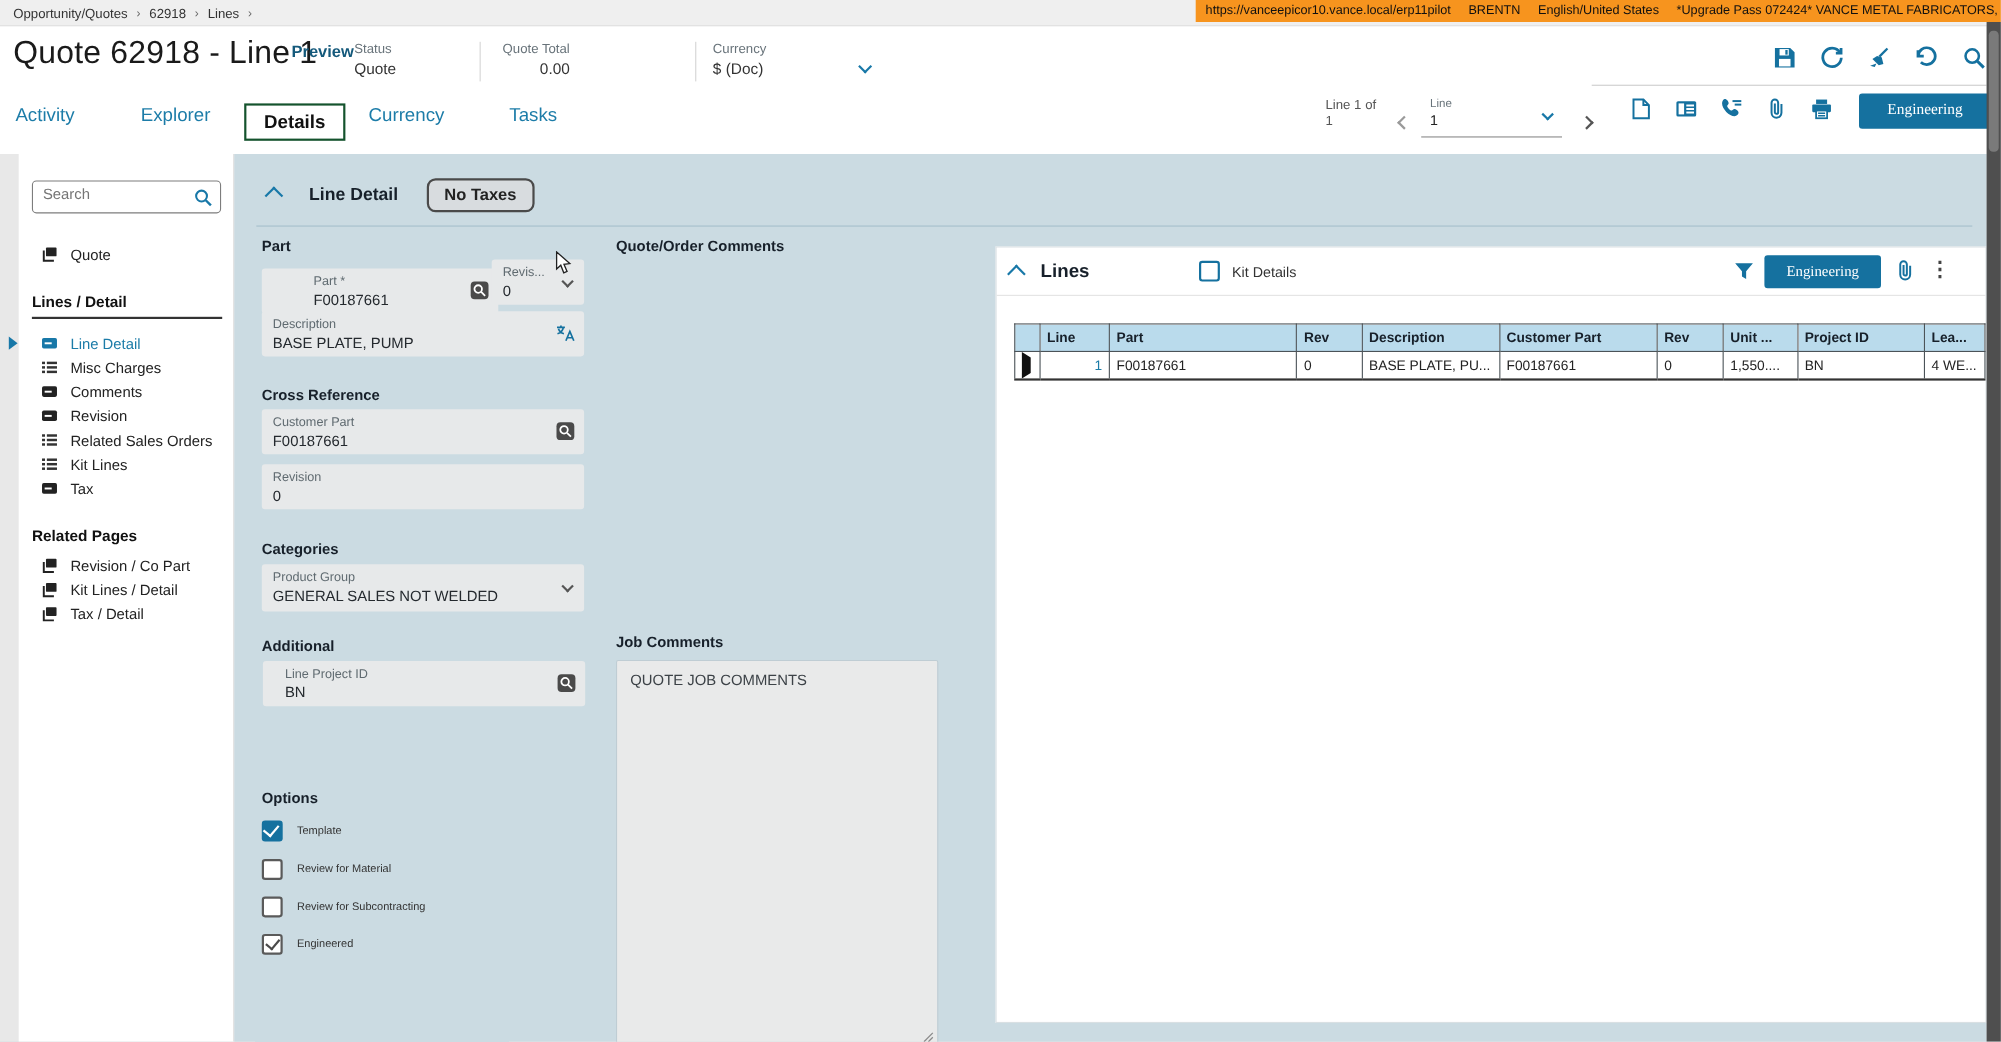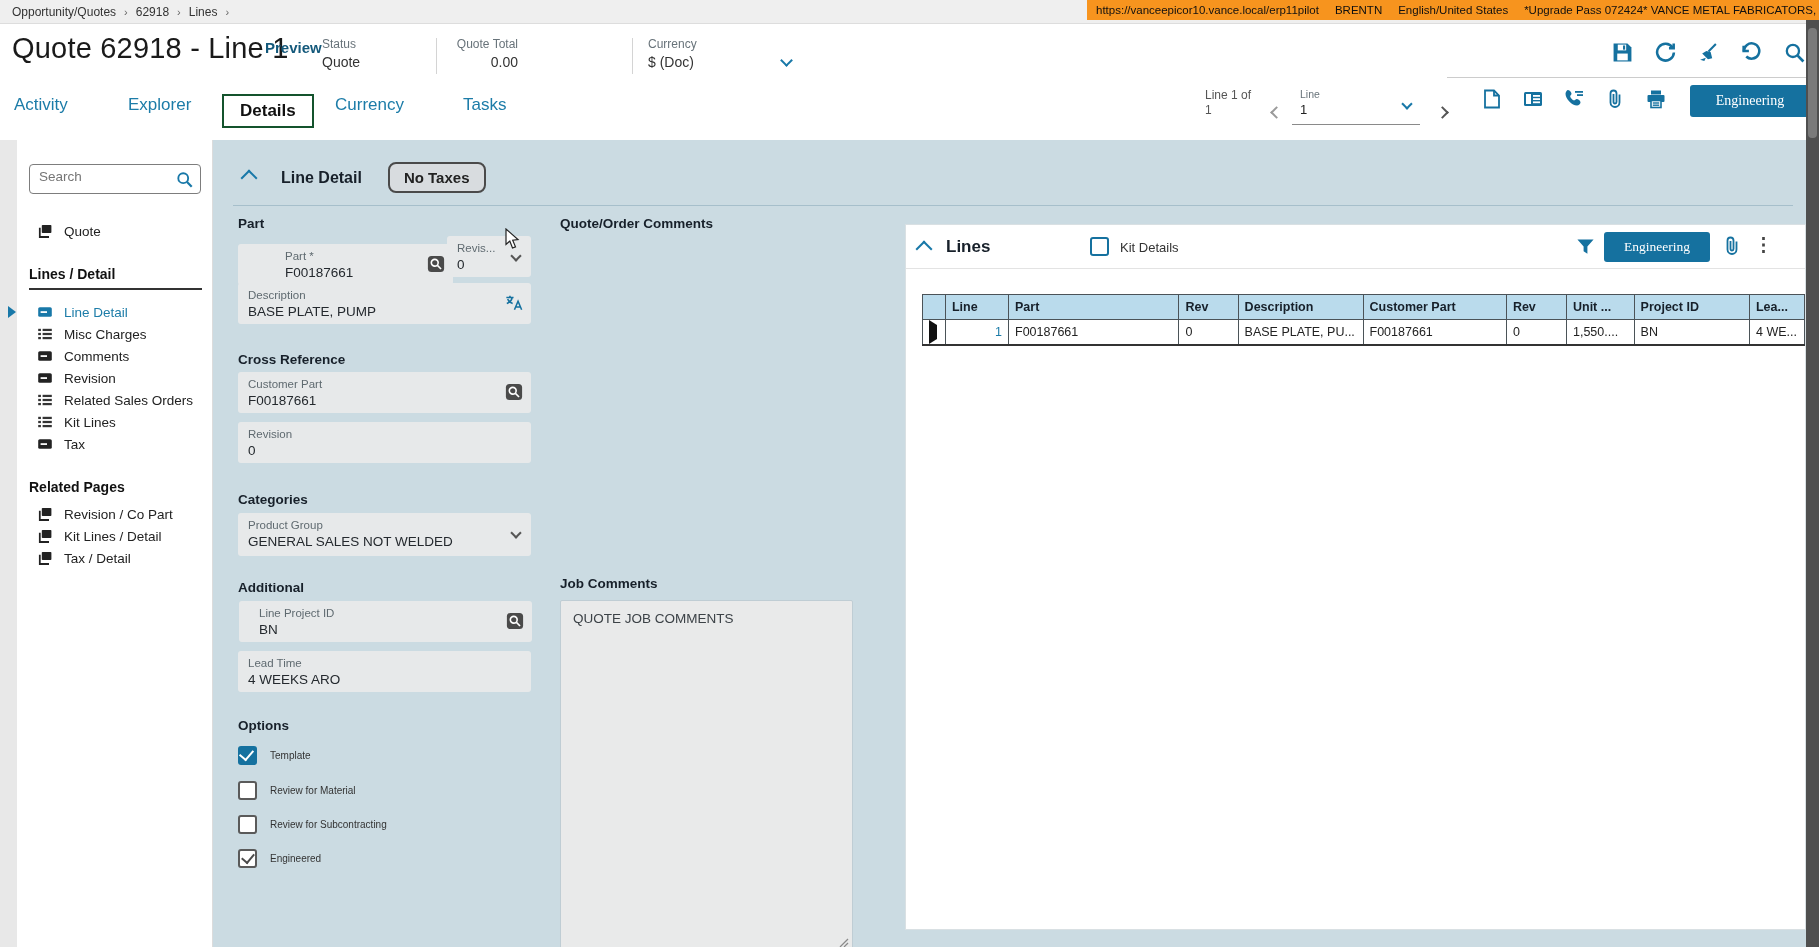--- a/index.html
+++ b/index.html
@@ -451,24 +451,20 @@
   <div class="fld" style="left:26px; top:461px; width:293px; height:41px;padding-left:20px;">
     <div class="lbl">Line Project ID</div>
     <div class="val">BN</div>
     <span class="ric">
       <svg viewBox="0 0 20 20">
           <rect x="1" y="1" width="18" height="18" rx="4" fill="#4a4a4a"></rect>
           <circle cx="8.6" cy="8.6" r="3.8" fill="none" stroke="#fff" stroke-width="1.8"></circle>
           <line x1="11.6" y1="11.6" x2="15.6" y2="15.6" stroke="#fff" stroke-width="1.8"></line>
         </svg>
     </span>
-  </div>
-  <div class="fld" style="left:25px; top:511px; width:293px; height:41px;">
-    <div class="lbl">Lead Time</div>
-    <div class="val">4 WEEKS ARO</div>
   </div>
 
   <div class="sec-title" style="left:25px; top:578px;">Options</div>
   <div class="cb-row" style="left:25px; top:606px;">
     <span class="cb blue"></span>
     <span class="cb-lbl">Template</span>
   </div>
   <div class="cb-row" style="left:25px; top:641px;">
     <span class="cb empty"></span>
     <span class="cb-lbl">Review for Material</span>

